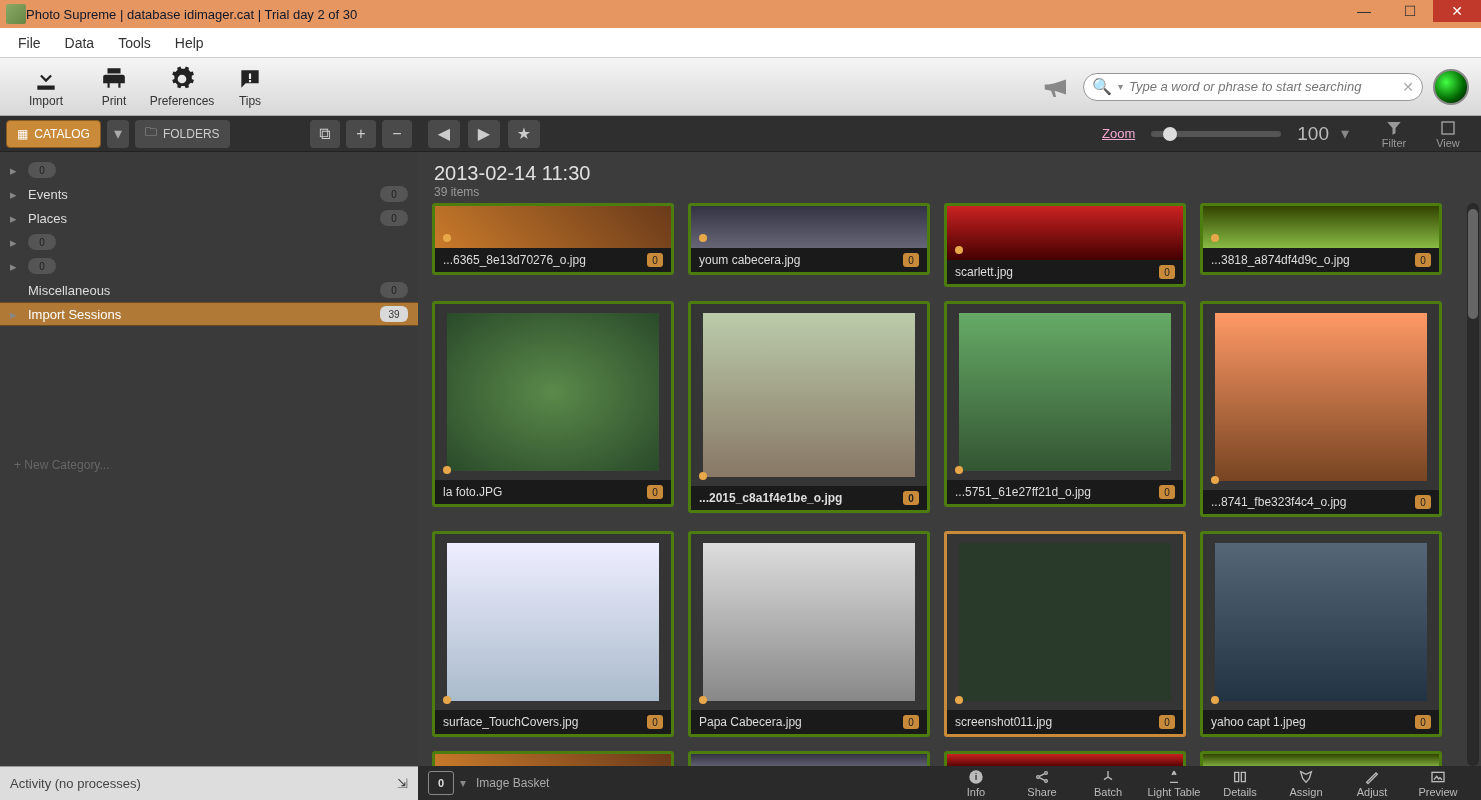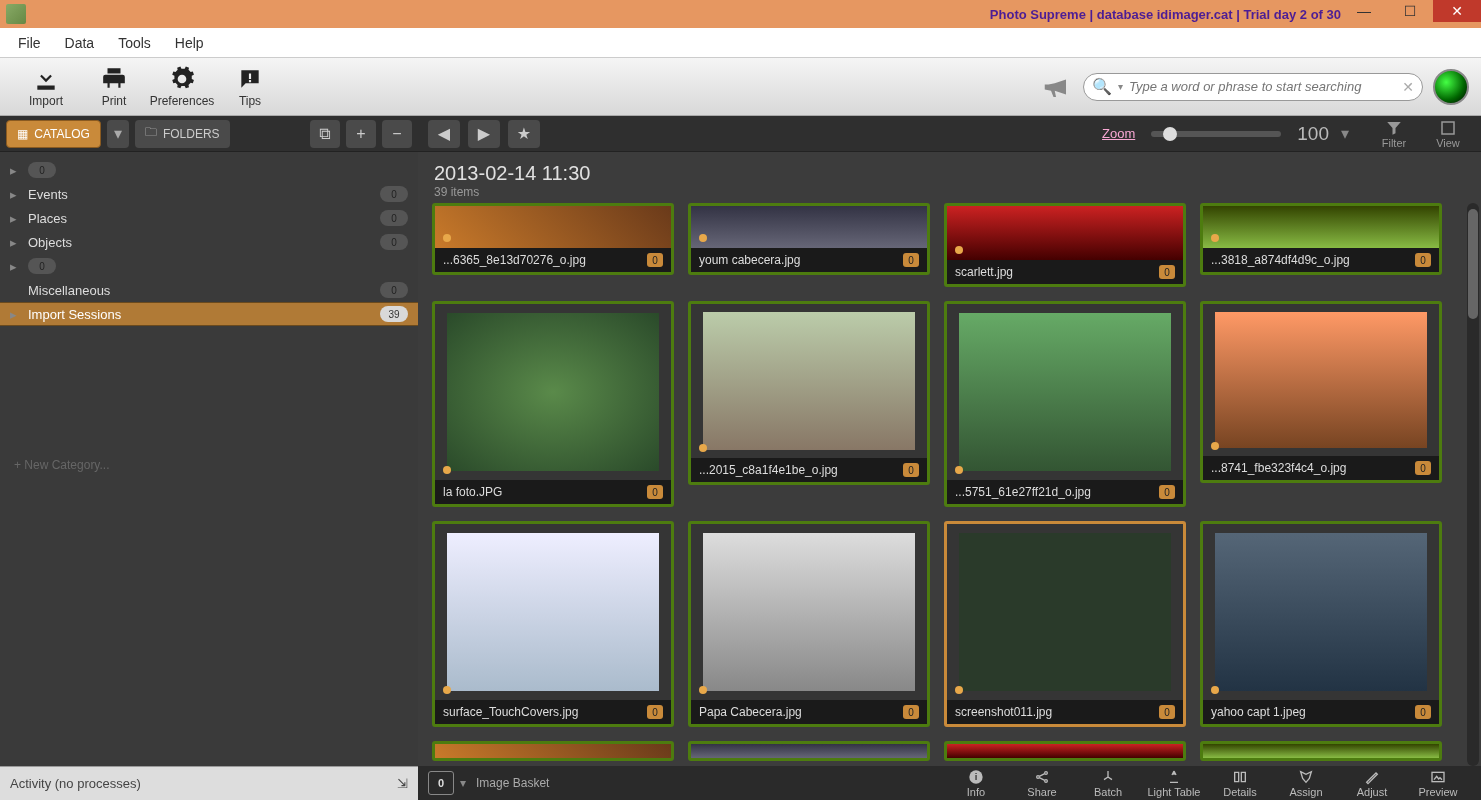--- a/index.html
+++ b/index.html
@@ -1,21 +1,21 @@
 <!DOCTYPE html>
 <html><head>
 <meta charset="utf-8">
 <style>
 * { margin: 0; padding: 0; box-sizing: border-box; font-family: "Segoe UI", Tahoma, sans-serif; }
 body { width: 1481px; height: 800px; overflow: hidden; background: #3a3a3a; }
 
 
 .titlebar { height: 28px; background: #e69761; display: flex; align-items: center; position: relative; }
 .titlebar-icon { width: 20px; height: 20px; margin-left: 6px; background: linear-gradient(135deg,#8a6,#684); border-radius:2px; }
-.titlebar-text { flex:1; text-align:right; color:#4c1d95; font-size:13px;font-weight:bold; }
+.titlebar-text { flex:1; text-align:left; color:#0f172a; font-size:13px; }
 .win-btns { display:flex; height:100%; }
 .win-btn { width:46px; height:22px; display:flex; align-items:center; justify-content:center; color:#333; font-size:14px; }
 .win-btn.close { background:#c0392b; color:#fff; width:48px; }
 
 
 .menubar { height:30px; background:#fff; display:flex; align-items:center; padding:0 8px; gap:4px; border-bottom:1px solid #ccc;}
 .menubar-item { padding:4px 10px; font-size:14px; color:#333; }
 
 
 .toolbar { height:58px; background:linear-gradient(#f5f5f5,#d8d8d8); display:flex; align-items:center; padding:0 12px; border-bottom:1px solid #aaa;}
@@ -37,21 +37,21 @@
 .tab-pill { height:28px; border-radius:4px; display:flex; align-items:center; padding:0 10px; font-size:12px; color:#ccc; background:#4a4a4a; gap:6px;}
 .tab-pill.active { background:#c98a3a; color:#fff; border:1px solid #8a5a20;}
 .tab-drop { width:22px; height:28px; background:#4a4a4a; border-radius:4px; display:flex; align-items:center; justify-content:center; color:#aaa;}
 .sq-btn { width:30px; height:28px; background:#4a4a4a; border-radius:4px; display:flex; align-items:center; justify-content:center; color:#ccc; font-size:16px;}
 .cat-list { flex:1; padding:6px 0;}
 .cat-item { height:24px; display:flex; align-items:center; padding:0 10px; font-size:13px; color:#ddd; gap:8px;}
 .cat-item .arrow { width:10px; color:#888;}
 .cat-item .label { flex:1; }
 .cat-item .badge { min-width:28px; height:16px; border-radius:8px; background:#555; color:#222; font-size:10px; display:flex; align-items:center; justify-content:center; padding:0 6px;}
 .cat-item.selected { background:#b07a36; color:#fff; border:1px solid #6a4a1e; border-left:none; border-right:none;}
-.cat-item.selected .badge { background:#d9d9d9; color:#333;}
+.cat-item.selected .badge { background:#d9d9d9; color:#333;border-radius:6px;}
 .new-cat { padding:10px 14px; color:#666; font-size:12px;}
 
 .sidebar-status { height:34px; background:#ddd; border-top:1px solid #999; display:flex; align-items:center; padding:0 10px; font-size:13px; color:#444; justify-content:space-between;}
 
 
 .content { flex:1; background:#3c3c3c; position:relative; display:flex; flex-direction:column;}
 .content-toolbar { height:36px; background:#2f2f2f; display:flex; align-items:center; padding:4px 10px; gap:8px; border-bottom:1px solid #222;}
 .nav-btn { width:32px; height:28px; background:#4a4a4a; border-radius:4px; display:flex; align-items:center; justify-content:center; color:#ccc;}
 .zoom-label { margin-left:auto; color:#f9a8d4; font-size:13px;text-decoration:underline;}
 .zoom-track { width:130px; height:6px; background:#555; border-radius:3px; position:relative; margin:0 8px;}
@@ -185,21 +185,20 @@
     <span class="label">Events</span>
     <span class="badge">0</span>
         </div>
         <div class="cat-item">
           <span class="arrow">▸</span>
     <span class="label">Places</span>
     <span class="badge">0</span>
         </div>
         <div class="cat-item">
           <span class="arrow">▸</span>
-    <span class="label">Objects</span>
     <span class="badge">0</span>
         </div>
         <div class="cat-item">
           <span class="arrow">▸</span>
     <span class="badge">0</span>
         </div>
         <div class="cat-item">
           <span class="arrow"></span>
     <span class="label">Miscellaneous</span>
     <span class="badge">0</span>
@@ -289,41 +288,41 @@
           <div class="thumb" style="height: 206px;">
             <div class="thumb-img" style="height:176px;display:flex;align-items:center;justify-content:center;background:#353535;">
               <div class="fake-img f5" style="width:90%;height:90%;"></div>
               <div class="dot"></div>
             </div>
             <div class="thumb-bar">
          <span class="fn">la foto.JPG</span>
          <span class="cnt">0</span>
        </div>
           </div>
-          <div class="thumb" style="height: 184px;">
+          <div class="thumb" style="height: 212px; font-weight: bold;">
             <div class="thumb-img" style="height:176px;display:flex;align-items:center;justify-content:center;background:#353535;">
               <div class="fake-img f6" style="width:90%;height:90%;"></div>
               <div class="dot"></div>
             </div>
             <div class="thumb-bar">
          <span class="fn">...2015_c8a1f4e1be_o.jpg</span>
          <span class="cnt">0</span>
        </div>
           </div>
           <div class="thumb" style="height: 206px;">
             <div class="thumb-img" style="height:176px;display:flex;align-items:center;justify-content:center;background:#353535;">
               <div class="fake-img f7" style="width:90%;height:90%;"></div>
               <div class="dot"></div>
             </div>
             <div class="thumb-bar">
          <span class="fn">...5751_61e27ff21d_o.jpg</span>
          <span class="cnt">0</span>
        </div>
           </div>
-          <div class="thumb" style="height: 182px;">
+          <div class="thumb" style="height: 216px;">
             <div class="thumb-img" style="height:176px;display:flex;align-items:center;justify-content:center;background:#353535;">
               <div class="fake-img f8" style="width:90%;height:90%;"></div>
               <div class="dot"></div>
             </div>
             <div class="thumb-bar">
          <span class="fn">...8741_fbe323f4c4_o.jpg</span>
          <span class="cnt">0</span>
        </div>
           </div>
           <div class="thumb" style="height: 206px;">

